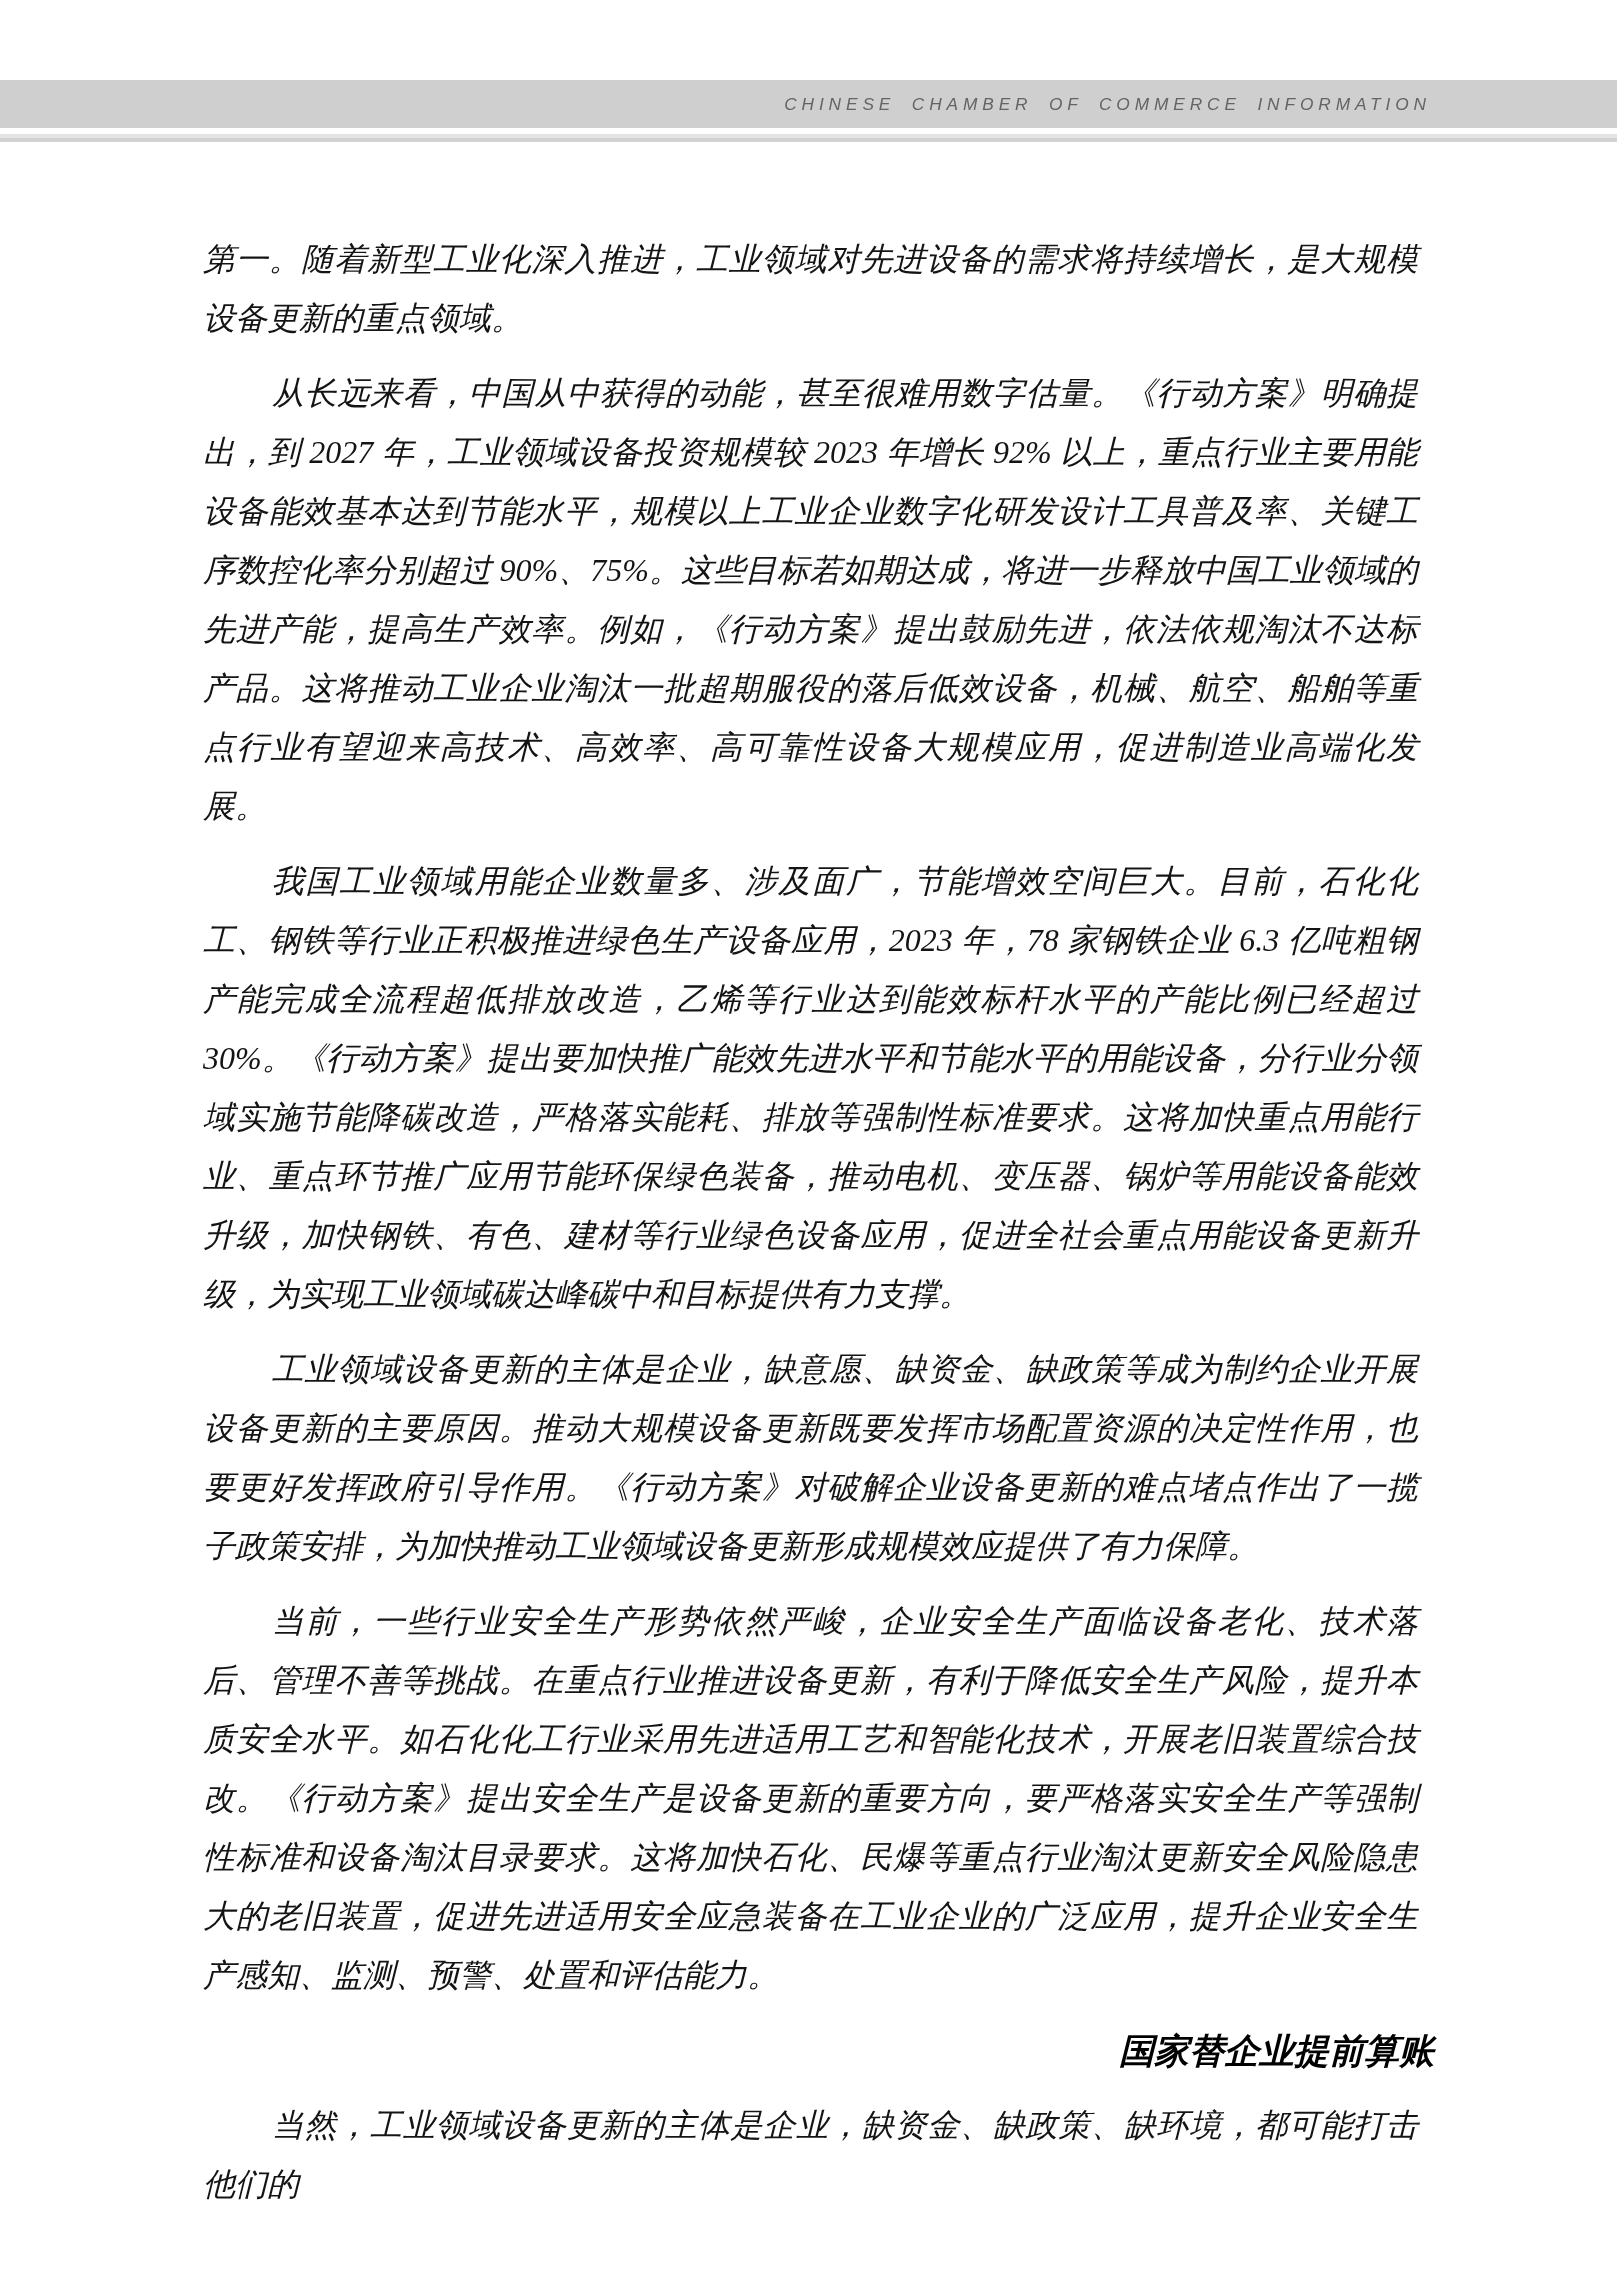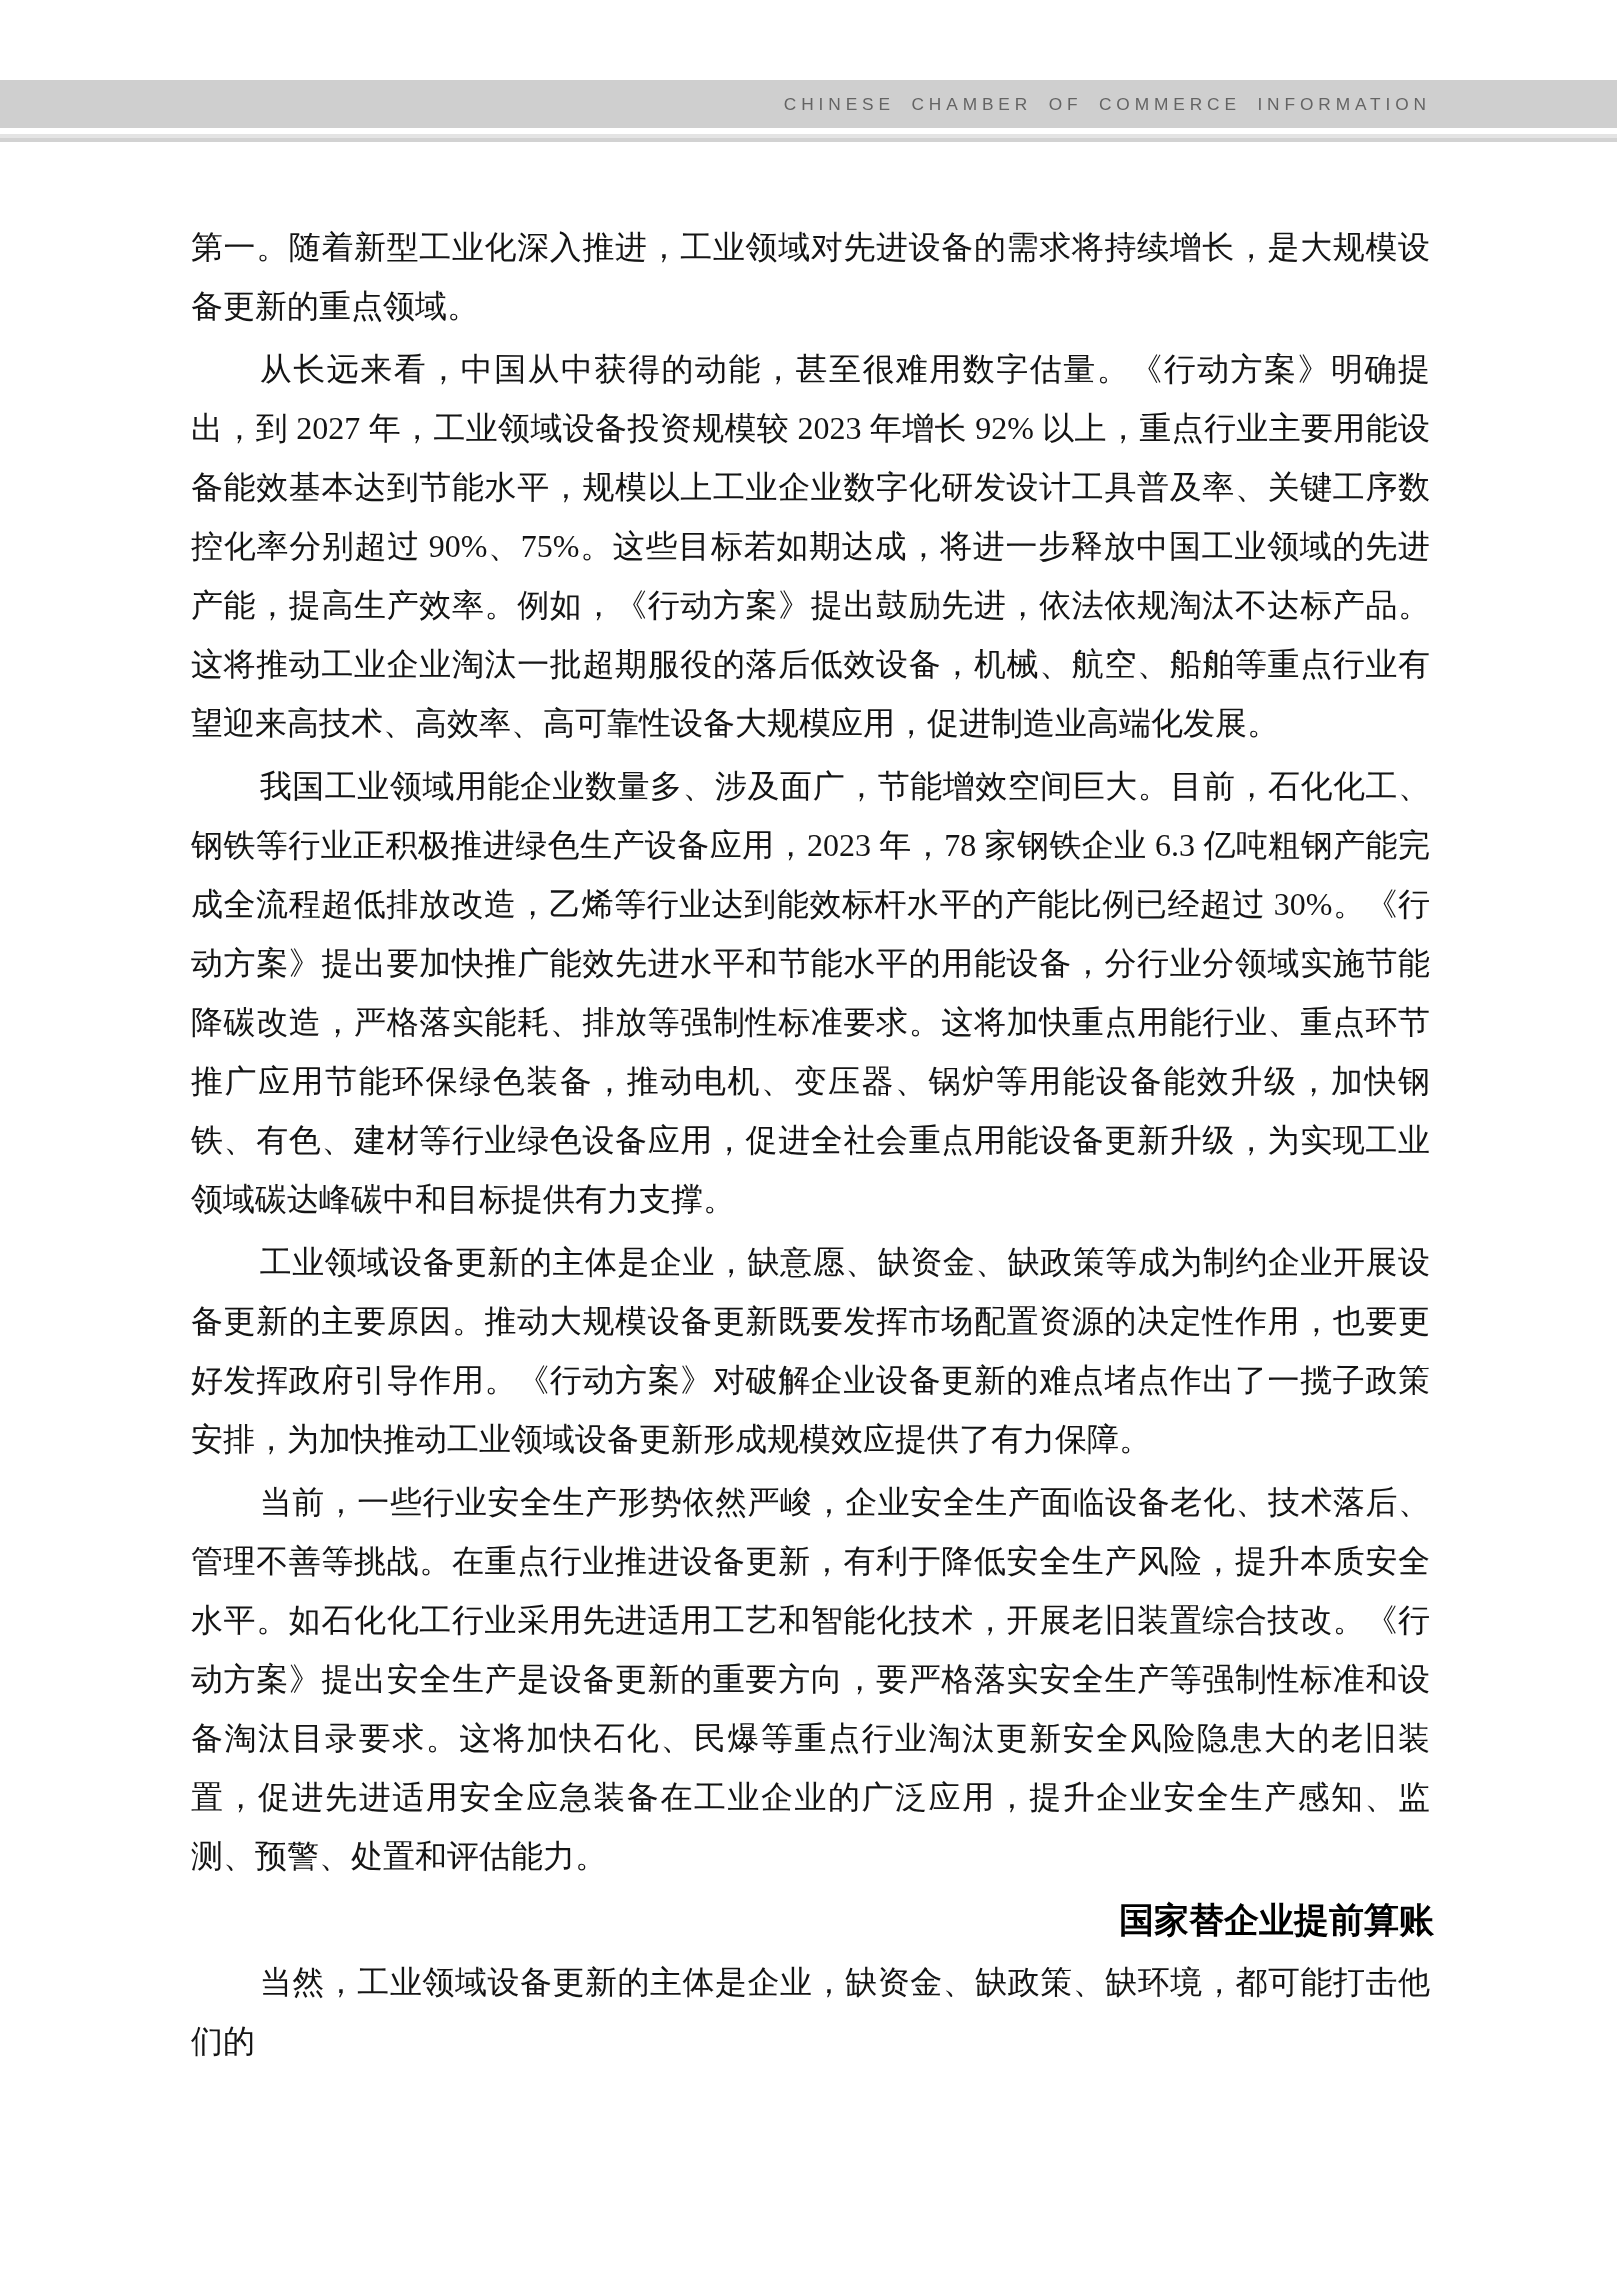--- a/index.html
+++ b/index.html
@@ -7,20 +7,21 @@
     padding: 0;
     background: #ffffff;
   }
   .page {
     position: relative;
     width: 1617px;
     height: 2284px;
     background: #ffffff;
     overflow: hidden;
     font-family: "Liberation Serif", "DejaVu Serif", serif;
+    font-style: italic;
   }
   .header-band {
     position: absolute;
     top: 80px;
     left: 0;
     width: 100%;
     height: 48px;
     background: #cfcfcf;
     display: flex;
     align-items: center;
@@ -48,21 +49,21 @@
     position: absolute;
     top: 214px;
     left: 187px;
     width: 1247px;
     font-size: 32px;
     line-height: 59px;
     color: #141414;
     text-align: justify;
   }
   .para {
-    margin: 4px;
+    margin: 16px;
     padding: 0;
     text-indent: 2.15em;
   }
   .para.no-indent {
     text-indent: 0;
   }
   .section-heading {
     margin: 0;
     padding: 0;
     font-family: "Liberation Sans", "DejaVu Sans", sans-serif;

